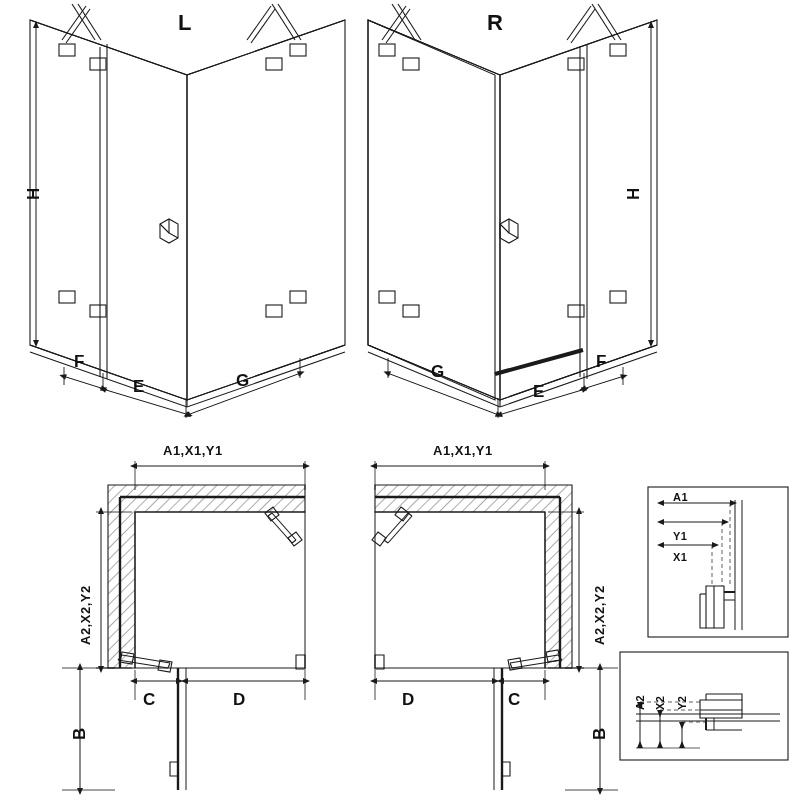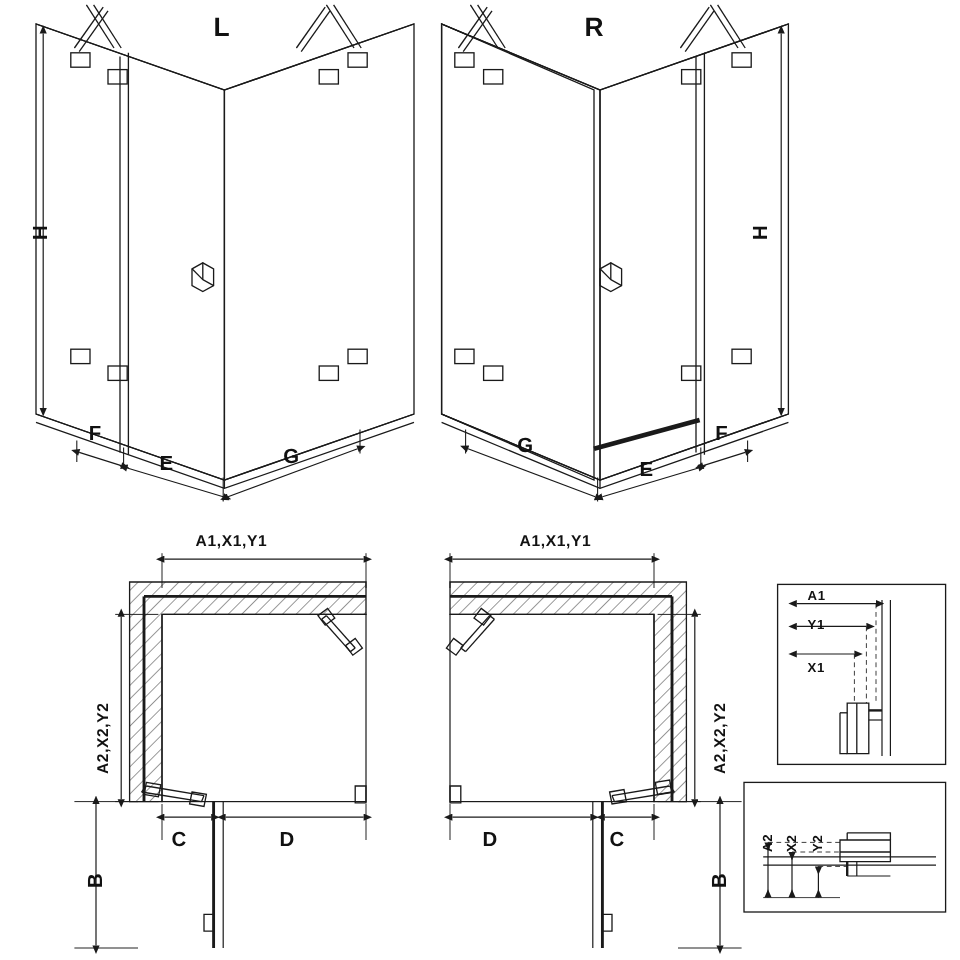--- a/index.html
+++ b/index.html
@@ -288,19 +288,19 @@
   <div class="lbl rot" style="left:70px;top:740px;">B</div>
 
   <div class="lbl small" style="left:433px;top:443px;">A1,X1,Y1</div>
   <div class="lbl small rot" style="left:592px;top:645px;">A2,X2,Y2</div>
   <div class="lbl" style="left:402px;top:690px;">D</div>
   <div class="lbl" style="left:508px;top:690px;">C</div>
   <div class="lbl rot" style="left:590px;top:740px;">B</div>
 
   <div class="lbl tiny" style="left:673px;top:491px;text-align:right;">A1</div>
   <div class="lbl tiny" style="left:673px;top:510px;margin-top:41px;">X1</div>
-  <div class="lbl tiny" style="left:673px;top:515px;">Y1</div>
+  <div class="lbl tiny" style="left:673px;top:530px;">Y1</div>
 
   <div class="lbl tiny rot" style="left:634px;top:710px;">A2</div>
   <div class="lbl tiny rot" style="left:654px;top:710px;">X2</div>
   <div class="lbl tiny rot" style="left:676px;top:710px;">Y2</div>
 
 </div>
 
 </body></html>

